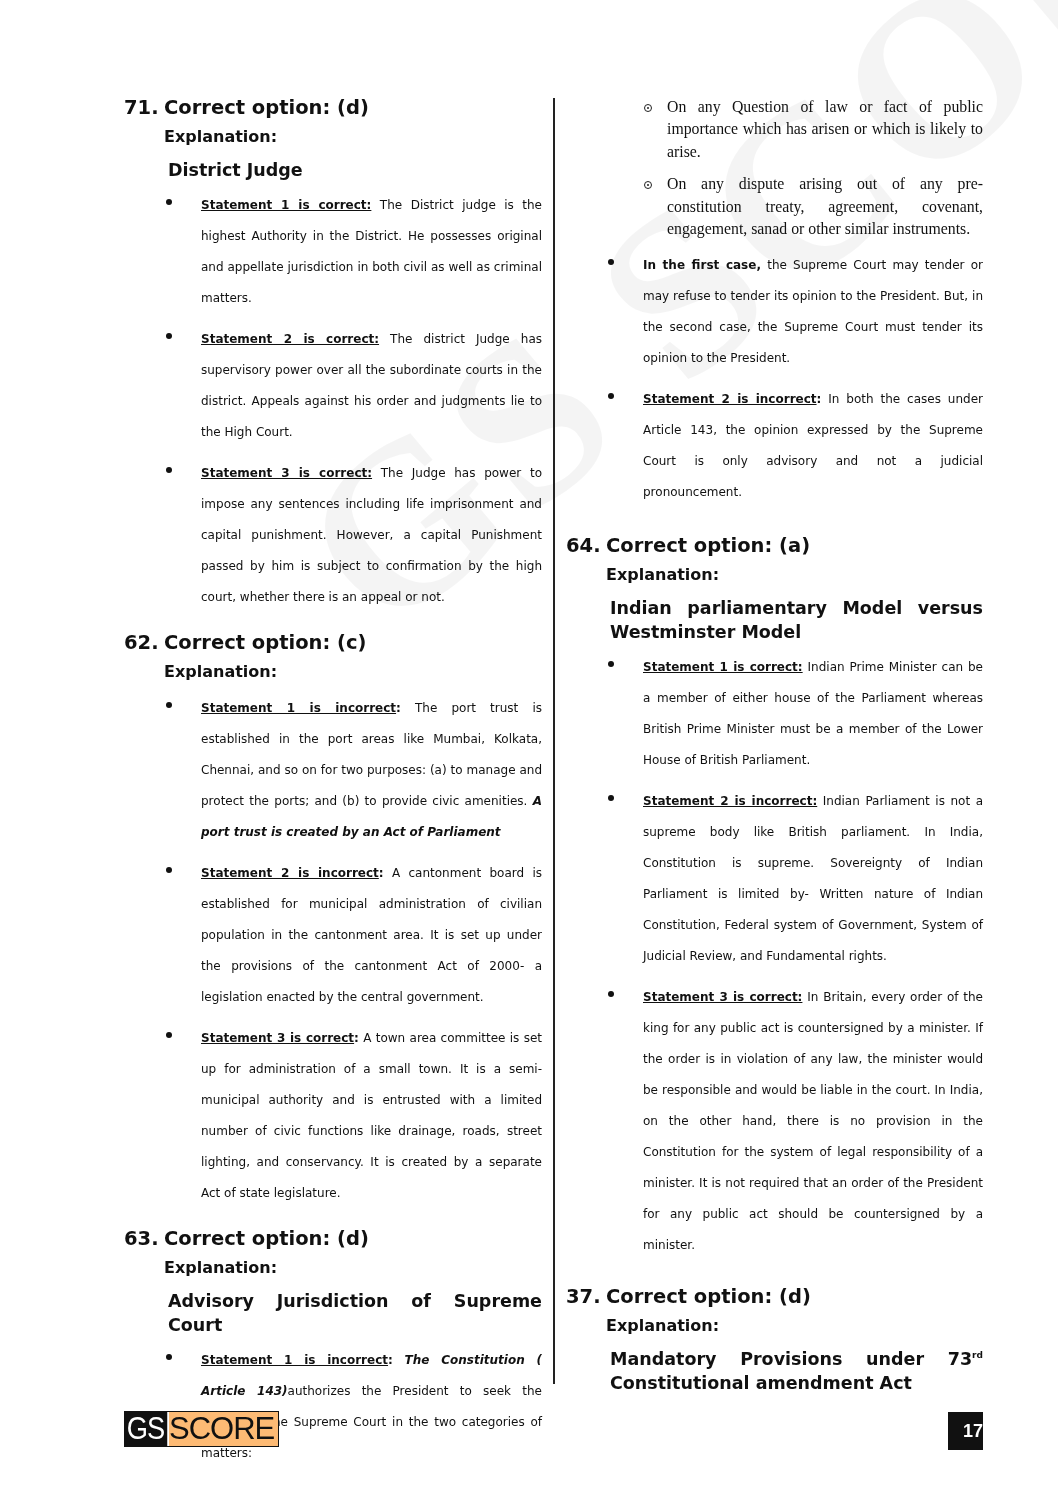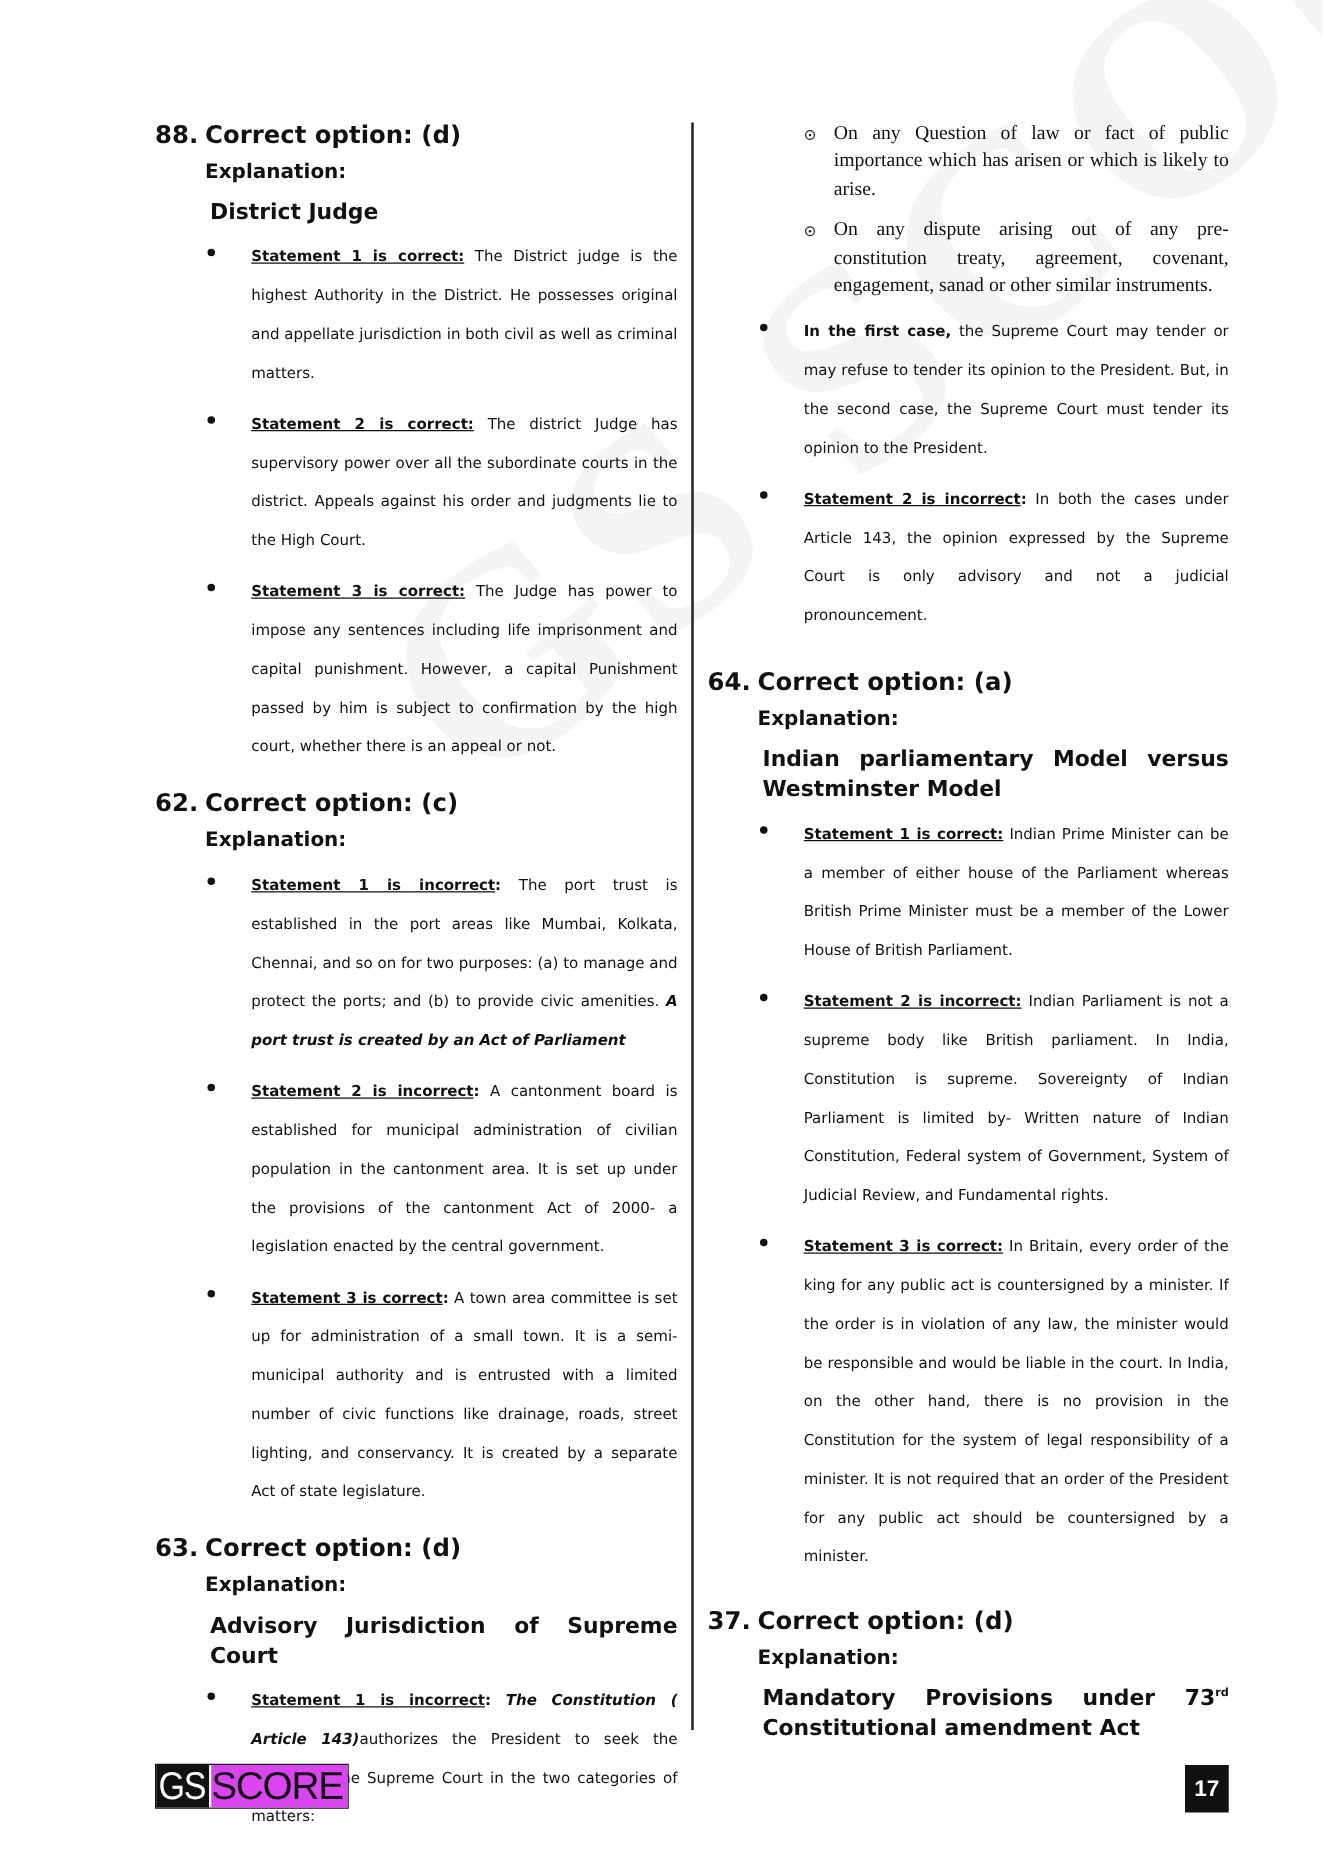--- a/index.html
+++ b/index.html
@@ -24,35 +24,35 @@
   .lead-plain { font-weight: bold; }
   .bi { font-weight: bold; font-style: italic; }
   .sub-bullets { list-style: none; margin-left: 76px; }
   .sub-bullet { position: relative; padding-left: 25px; font-size: 15.8px; line-height: 22.4px; text-align: justify; margin-bottom: 10px; font-family: Liberation Serif, serif; }
   .sub-bullet .ring { position: absolute; left: 2px; top: 8px; width: 8px; height: 8px; border: 1.5px solid #222; border-radius: 50%; }
   .sub-bullet .ring::after { content: ""; position: absolute; left: 1.5px; top: 1.5px; width: 2px; height: 2px; background: #222; border-radius: 50%; }
   .q-block { margin-bottom: 16px; }
   sup { font-size: 9px; vertical-align: super; line-height: 0; }
   .footer-logo { position: absolute; left: 124px; top: 1411px; height: 36px; display: flex; border: 1.5px solid #111; }
   .logo-gs { background: #111; color: #fff; font-family: "Liberation Sans", sans-serif; font-size: 31px; line-height: 34px; padding: 0 2px; letter-spacing: -1px; transform: scaleX(0.88); transform-origin: left; width: 48px; }
-  .logo-score { background: #d946ef; color: #111; font-family: "Liberation Sans", sans-serif; font-size: 31px; line-height: 34px; padding: 0 4px 0 0; letter-spacing: -1px; margin-left: -4px; }
-  .page-num { position: absolute; left: 948px; top: 1412px; width: 35px; height: 38px; background: #111; color: #fff; font-family: "Liberation Sans", sans-serif; font-weight: bold; font-size: 18px; line-height: 38px; text-align: center; }
+  .logo-score { background: #fdba74; color: #111; font-family: "Liberation Sans", sans-serif; font-size: 31px; line-height: 34px; padding: 0 4px 0 0; letter-spacing: -1px; margin-left: -4px; }
+  .page-num { position: absolute; left: 948px; top: 1412px; width: 35px; height: 38px; background: #111; color: #fff; font-family: "Liberation Sans", sans-serif; font-weight: bold; font-size: 18px; line-height: 38px; text-align: right; }
 </style>
 </head>
 <body>
 
 <div class="page">
   <div class="watermark">GS SCORE</div>
   <div class="divider"></div>
 
   <div class="col col-left">
 
     <div class="q-block">
       <div class="q-head">
-        <span class="q-num">88.</span>
+        <span class="q-num">71.</span>
         <span class="q-title">Correct option: (d)</span>
       </div>
       <div class="expl indent">Explanation:</div>
       <div class="subhead indent">District Judge</div>
       <ul class="bullets">
         <li class="bullet"><span class="dot"></span><span class="lead">Statement 1 is correct:</span><span> The District judge is the highest Authority in the District. He possesses original and appellate jurisdiction in both civil as well as criminal matters.</span></li>
         <li class="bullet"><span class="dot"></span><span class="lead">Statement 2 is correct:</span><span> The district Judge has supervisory power over all the subordinate courts in the district. Appeals against his order and judgments lie to the High Court.</span></li>
         <li class="bullet"><span class="dot"></span><span class="lead">Statement 3 is correct:</span><span> The Judge has power to impose any sentences including life imprisonment and capital punishment. However, a capital Punishment passed by him is subject to confirmation by the high court, whether there is an appeal or not.</span></li>
       </ul>
     </div>

